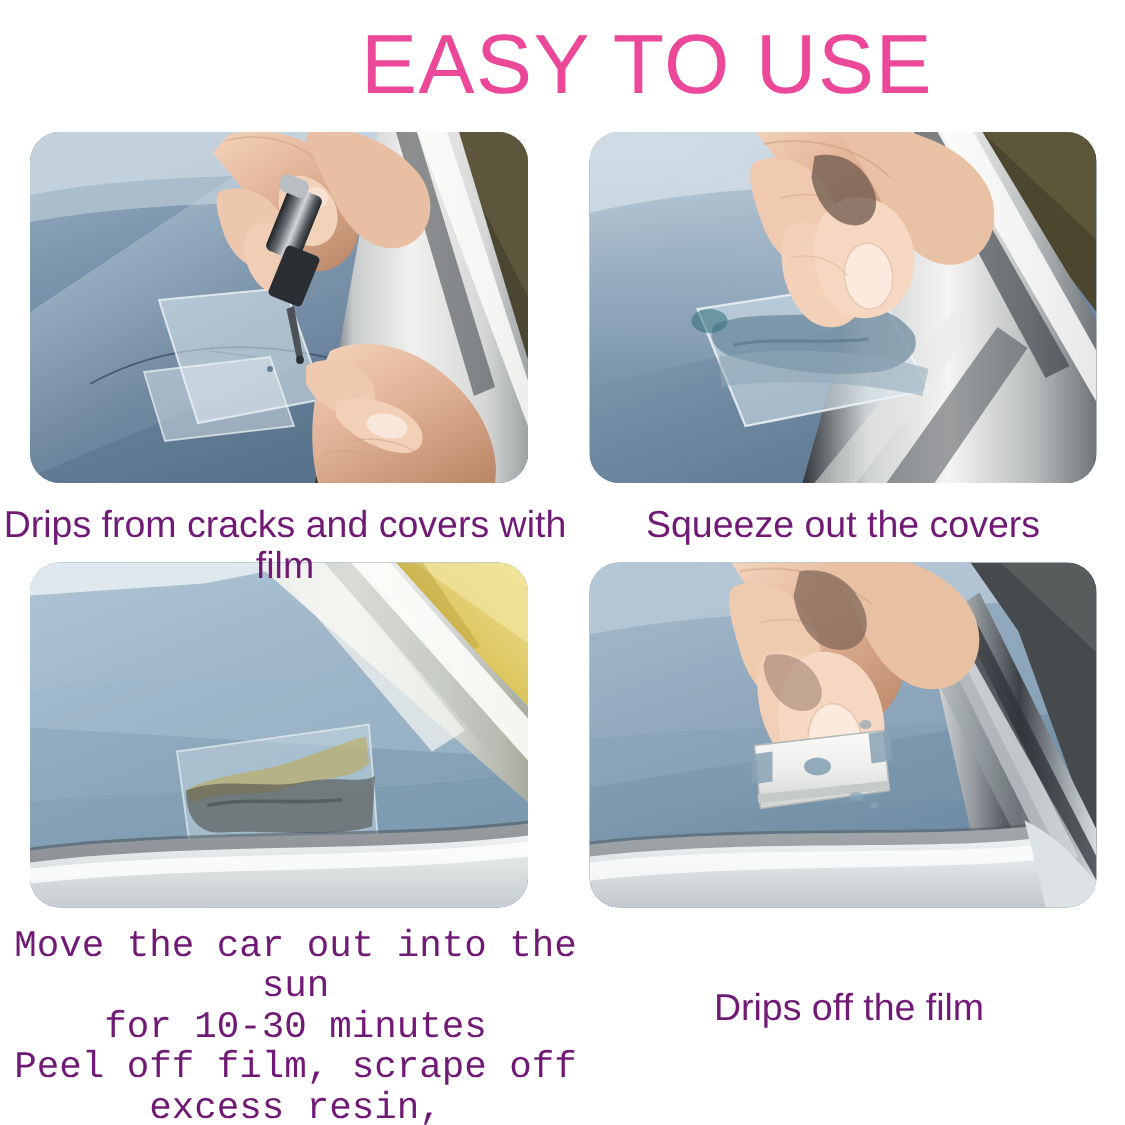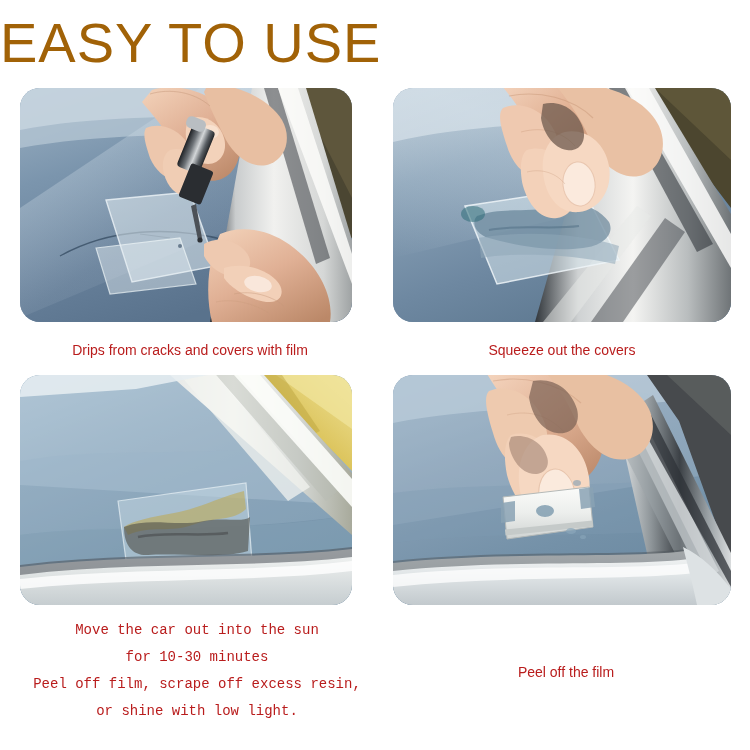--- a/index.html
+++ b/index.html
@@ -8,43 +8,43 @@
     background:#ffffff;
     font-family:"Liberation Sans","DejaVu Sans",sans-serif;
     overflow:hidden;
     position:relative;
   }
   #page{position:relative;width:750px;height:750px;}
 
   .title{
     position:absolute;
     left:0;top:14px;width:622px;
-    text-align:left;
+    text-align:right;
     font-size:56px;
     line-height:58px;
     letter-spacing:1px;
     font-weight:400;
-    color:#a16207;
+    color:#ec4899;
     font-family:"Liberation Sans","DejaVu Sans",sans-serif;
     white-space:nowrap;
   }
 
   .panel{
     position:absolute;
     overflow:hidden;
     border-radius:20px;
     background:#7d93aa;
   }
   .panel svg{display:block;width:100%;height:100%;}
 
   .cap{
     position:absolute;
     text-align:center;
-    color:#b91c1c;
-    font-size:14px;
+    color:#701a75;
+    font-size:25px;
     line-height:27px;
     font-family:"Liberation Sans","DejaVu Sans",sans-serif;
     white-space:pre-line;
   }
 
   
   #panel-1{left:20px;top:88px;width:332px;height:234px;}
   #panel-2{left:393px;top:88px;width:338px;height:234px;}
   #panel-3{left:20px;top:375px;width:332px;height:230px;}
   #panel-4{left:393px;top:375px;width:338px;height:230px;}
@@ -352,15 +352,15 @@
       <path d="M290,172 C308,180 326,198 338,214 L338,230 L304,230 C300,210 294,188 290,172 Z" fill="#dde2e4"></path>
     </svg>
   </div>
 
   <div class="cap" id="caption-1">Drips from cracks and covers with film</div>
   <div class="cap" id="caption-2">Squeeze out the covers</div>
   <div class="cap" id="caption-3">Move the car out into the sun
 for 10-30 minutes
 Peel off film, scrape off excess resin,
 or shine with low light.</div>
-  <div class="cap" id="caption-4">Peel off the film</div>
+  <div class="cap" id="caption-4">Drips off the film</div>
 
 </div>
 
 </body></html>

